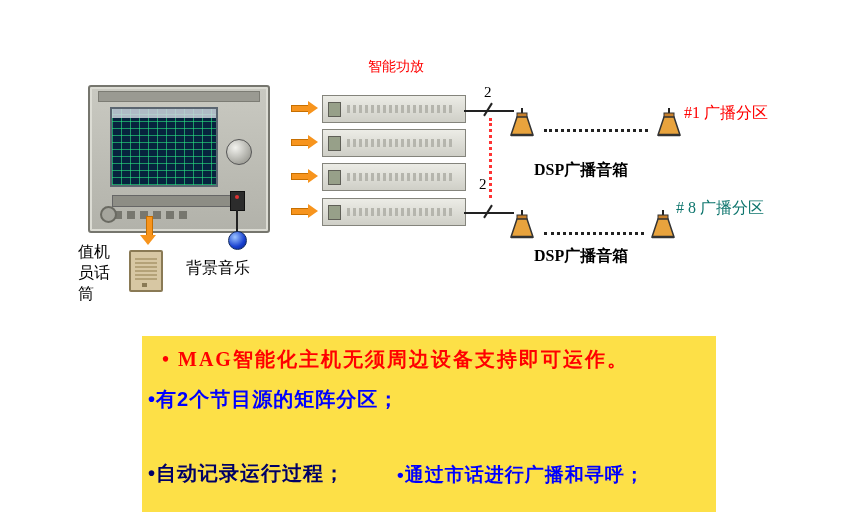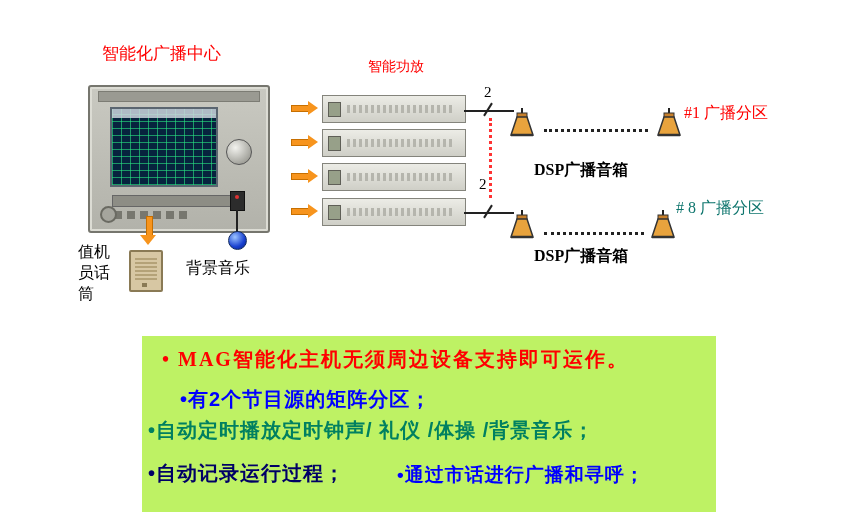--- a/index.html
+++ b/index.html
@@ -88,35 +88,34 @@
   .lbl-cnt-top{left:484px;top:84px;font-size:15px;}
   .lbl-cnt-bottom{left:479px;top:176px;font-size:15px;}
   .lbl-zone1{left:684px;top:103px;font-size:16px;}
   .lbl-zone8{left:676px;top:198px;font-size:16px;}
   .lbl-dsp-top{left:534px;top:160px;font-size:16px;font-weight:bold;}
   .lbl-dsp-bottom{left:534px;top:246px;font-size:16px;font-weight:bold;}
   .lbl-monitor{left:78px;top:242px;width:38px;font-size:16px;line-height:1.3;white-space:normal;}
   .lbl-mic{left:186px;top:258px;font-size:16px;}
 
   
-  .infobox{position:absolute;left:142px;top:336px;width:574px;height:176px;background:#bef264;}
+  .infobox{position:absolute;left:142px;top:336px;width:574px;height:176px;background:#fde047;}
   .il{position:absolute;font-weight:bold;white-space:nowrap;}
   .il1{left:20px;top:10px;font-size:20px;letter-spacing:2px;font-family:"Liberation Serif",serif;}
   .il2a{left:6px;top:50px;font-size:20px;letter-spacing:1px;}
   .il2b{left:297px;top:53px;font-size:18px;letter-spacing:1px;}
   .il3{left:6px;top:81px;font-size:20px;letter-spacing:1px;}
   .il4a{left:6px;top:124px;font-size:20px;letter-spacing:1px;}
   .il4b{left:255px;top:126px;font-size:19px;letter-spacing:1px;}
 </style>
 </head>
 <body>
 
 <div class="stage">
 
-  <div class="lbl lbl-center" style="color: rgb(255, 0, 0);">智能化广播中心</div>
   <div class="lbl lbl-amp" style="color: rgb(255, 0, 0);">智能功放</div>
 
   <div class="console">
     <div class="console-strip"></div>
     <div class="console-screen"></div>
     <div class="console-knob"></div>
     <div class="console-slot"></div>
     <div class="console-btns"></div>
     <div class="console-power"></div>
     <div class="console-micport"></div>
@@ -182,19 +181,18 @@
 
   <div class="arr-d"></div>
   <div class="monitor"></div>
   <div class="lbl lbl-monitor">值机员话筒</div>
   <div class="mic-stem"></div>
   <div class="mic-ball"></div>
   <div class="lbl lbl-mic">背景音乐</div>
 
   <div class="infobox">
     <div class="il il1" style="color: rgb(255, 0, 0);">• MAG智能化主机无须周边设备支持即可运作。</div>
-    <div class="il il2a" style="color: rgb(0, 0, 255); margin-left: 32px;">•有2个节目源的矩阵分区；</div>
-    <div class="il il3" style="color: rgb(0, 128, 96);">•自动定时播放定时钟声/ 礼仪 /体操 /背景音乐；</div>
+    <div class="il il2a" style="color: rgb(0, 0, 255);">•有2个节目源的矩阵分区；</div>
     <div class="il il4a" style="color: rgb(0, 0, 102);">•自动记录运行过程；</div>
     <div class="il il4b" style="color: rgb(0, 0, 255);">•通过市话进行广播和寻呼；</div>
   </div>
 
 </div>
 
 </body></html>

